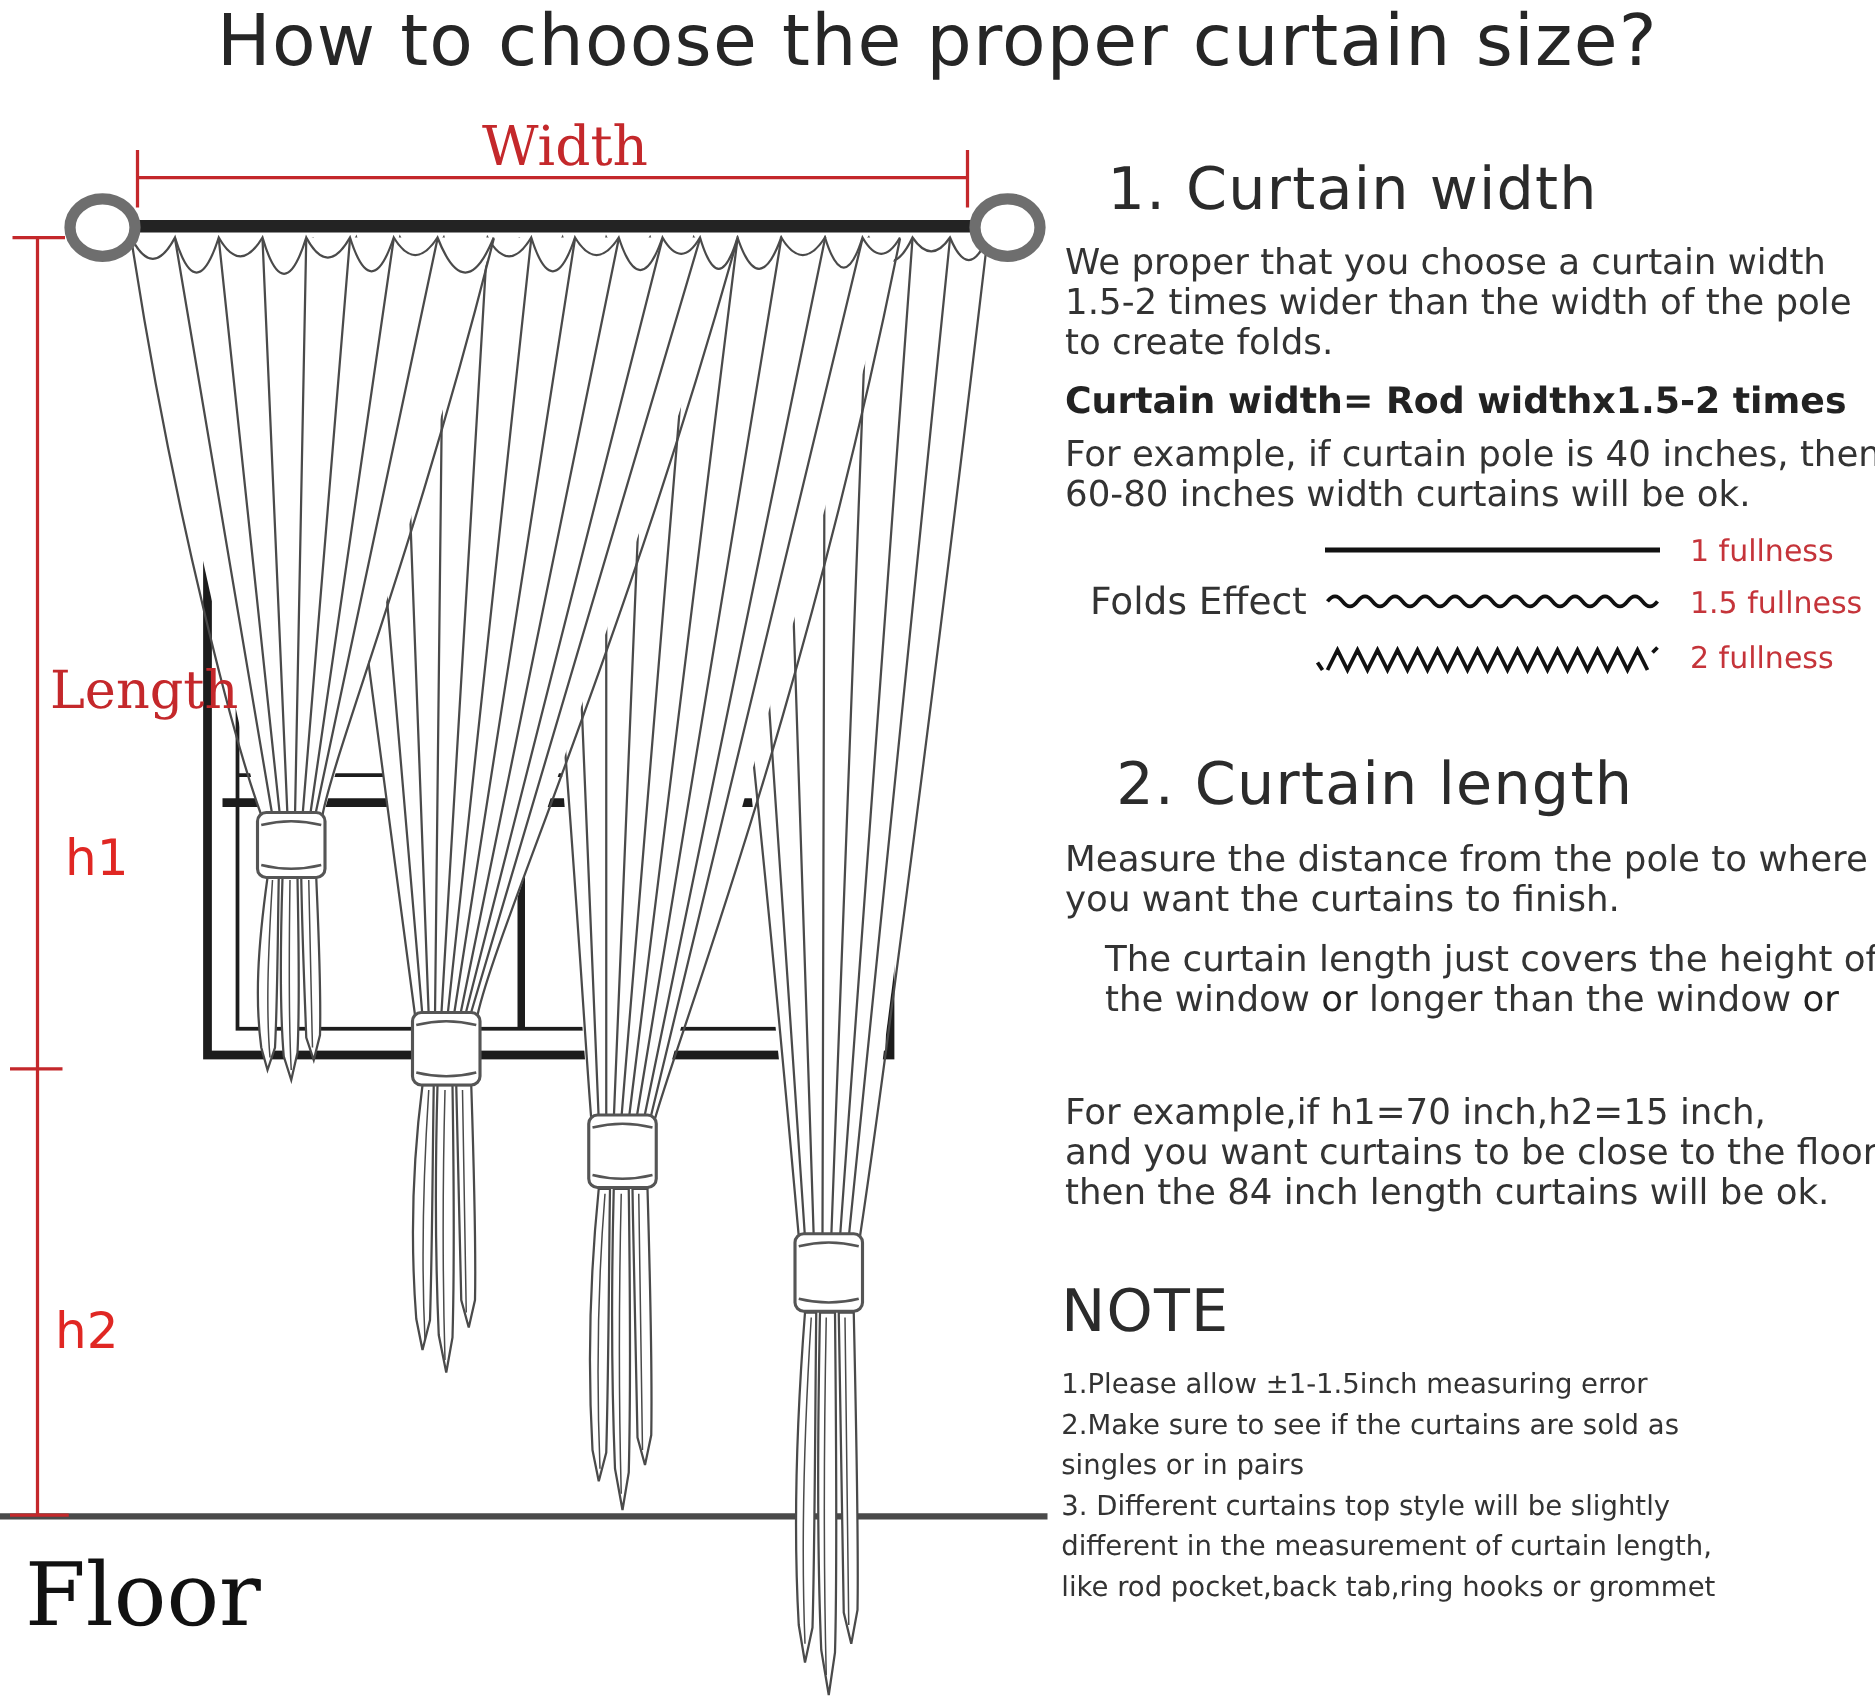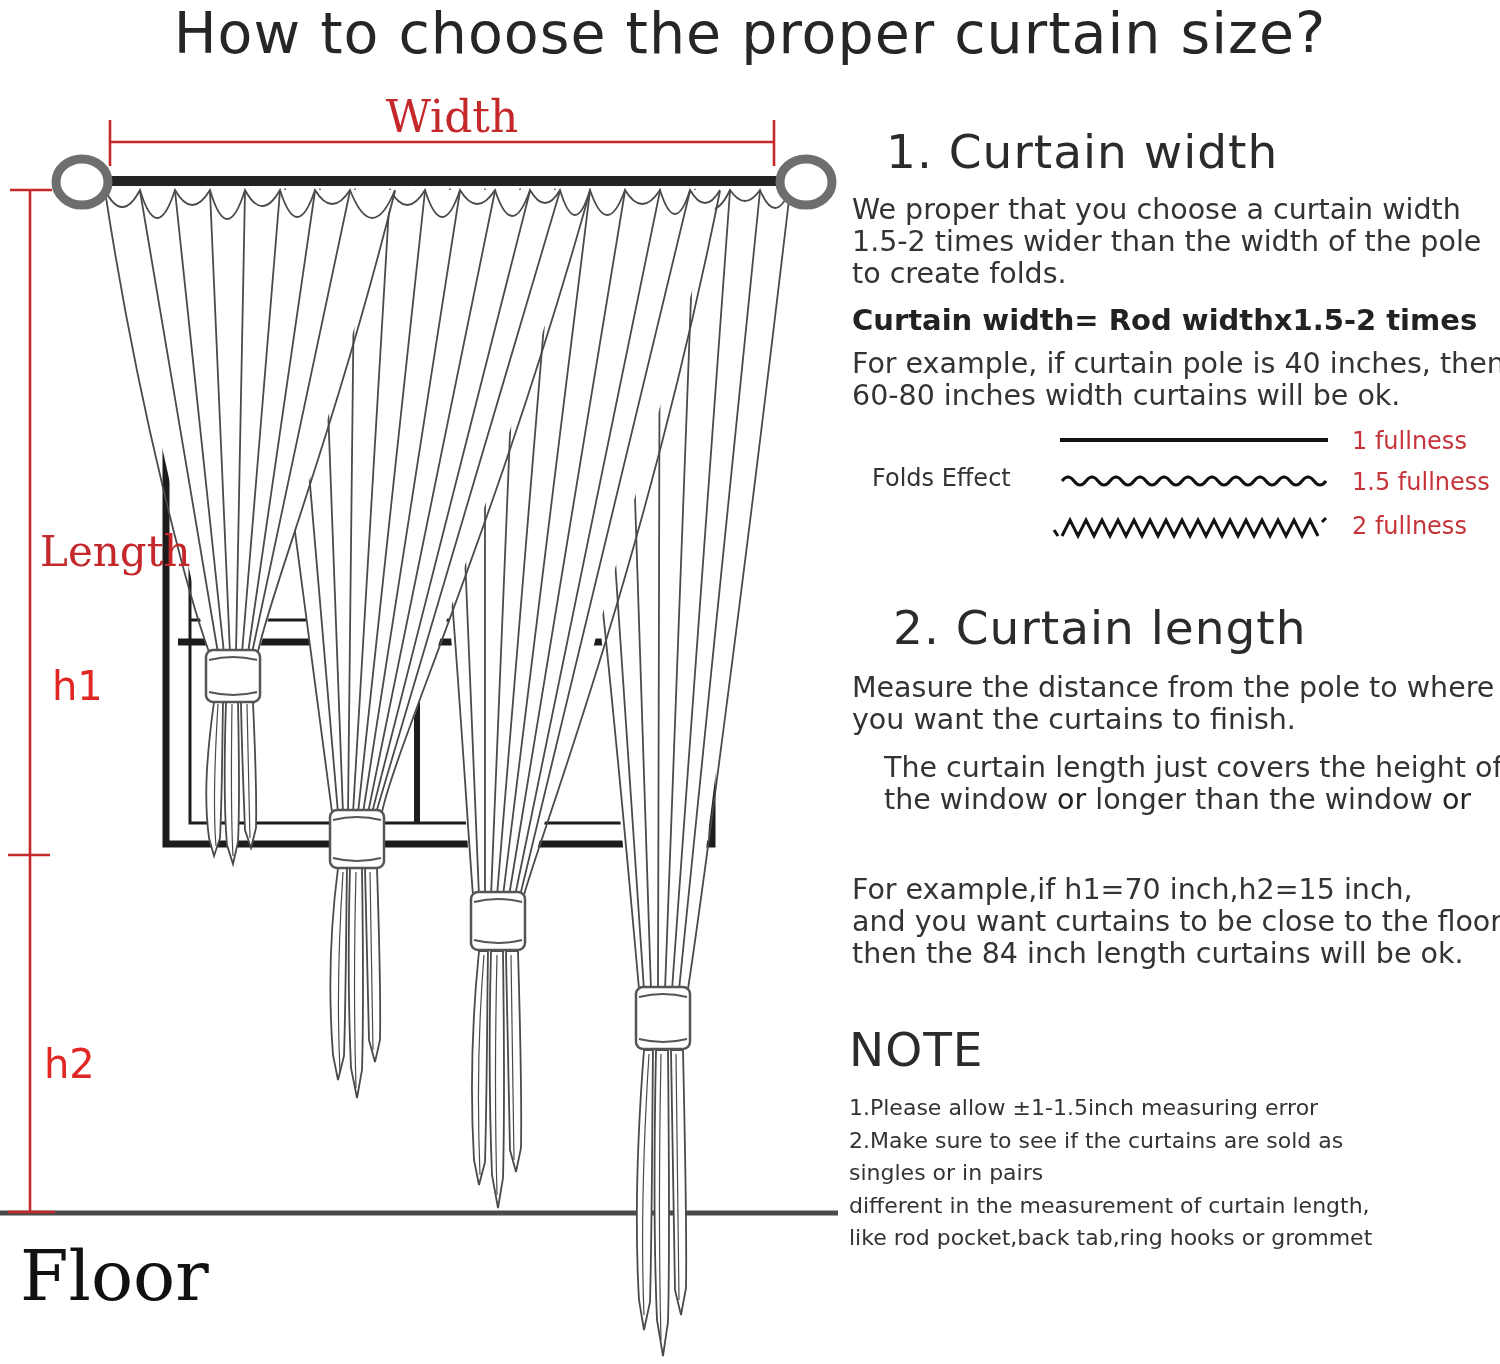--- a/index.html
+++ b/index.html
@@ -4,21 +4,21 @@
 <style>
   html,body{margin:0;padding:0;background:#ffffff;}
   .page{position:relative;width:1500px;height:1364px;background:#fff;overflow:hidden;
         font-family:"DejaVu Sans","Liberation Sans",sans-serif;color:#2e2e2e;}
   .abs{position:absolute;}
   .title{top:0px;left:0;width:1500px;text-align:center;font-size:57px;color:#262626;letter-spacing:1px;}
   .sec-heading{font-size:47px;color:#2b2b2b;letter-spacing:1px;}
   .body-text{font-size:28.5px;line-height:32px;color:#333;}
   .body-text .ln{white-space:nowrap;}
   .formula{font-size:29px;font-weight:bold;color:#222;white-space:nowrap;}
-  .folds-label{font-size:24px;color:#333;}
+  .folds-label{font-size:30px;color:#333;}
   .fullness{font-size:24px;white-space:nowrap;}
   .note-lines{font-size:22px;line-height:32.5px;color:#333;}
   b{font-weight:normal;color:#222;}
   svg{display:block;}
 </style>
 </head>
 <body>
 
 <div class="page">
 
@@ -149,17 +149,18 @@
     <div class="ln">and you want curtains to be close to the floor,</div>
     <div class="ln">then the 84 inch length curtains will be ok.</div>
   </div>
 
   <div class="abs sec-heading" style="left:849px;top:1022px;">NOTE</div>
 
   <div class="abs note-lines" style="left:849px;top:1092px;">
     <div class="ln">1.Please allow ±1-1.5inch measuring error</div>
     <div class="ln">2.Make sure to see if the curtains are sold as</div>
     <div class="ln">singles or in pairs</div>
+    <div class="ln">3. Different curtains top style will be slightly</div>
     <div class="ln">different in the measurement of curtain length,</div>
     <div class="ln">like rod pocket,back tab,ring hooks or grommet</div>
   </div>
 
 </div>
 
 </body></html>

